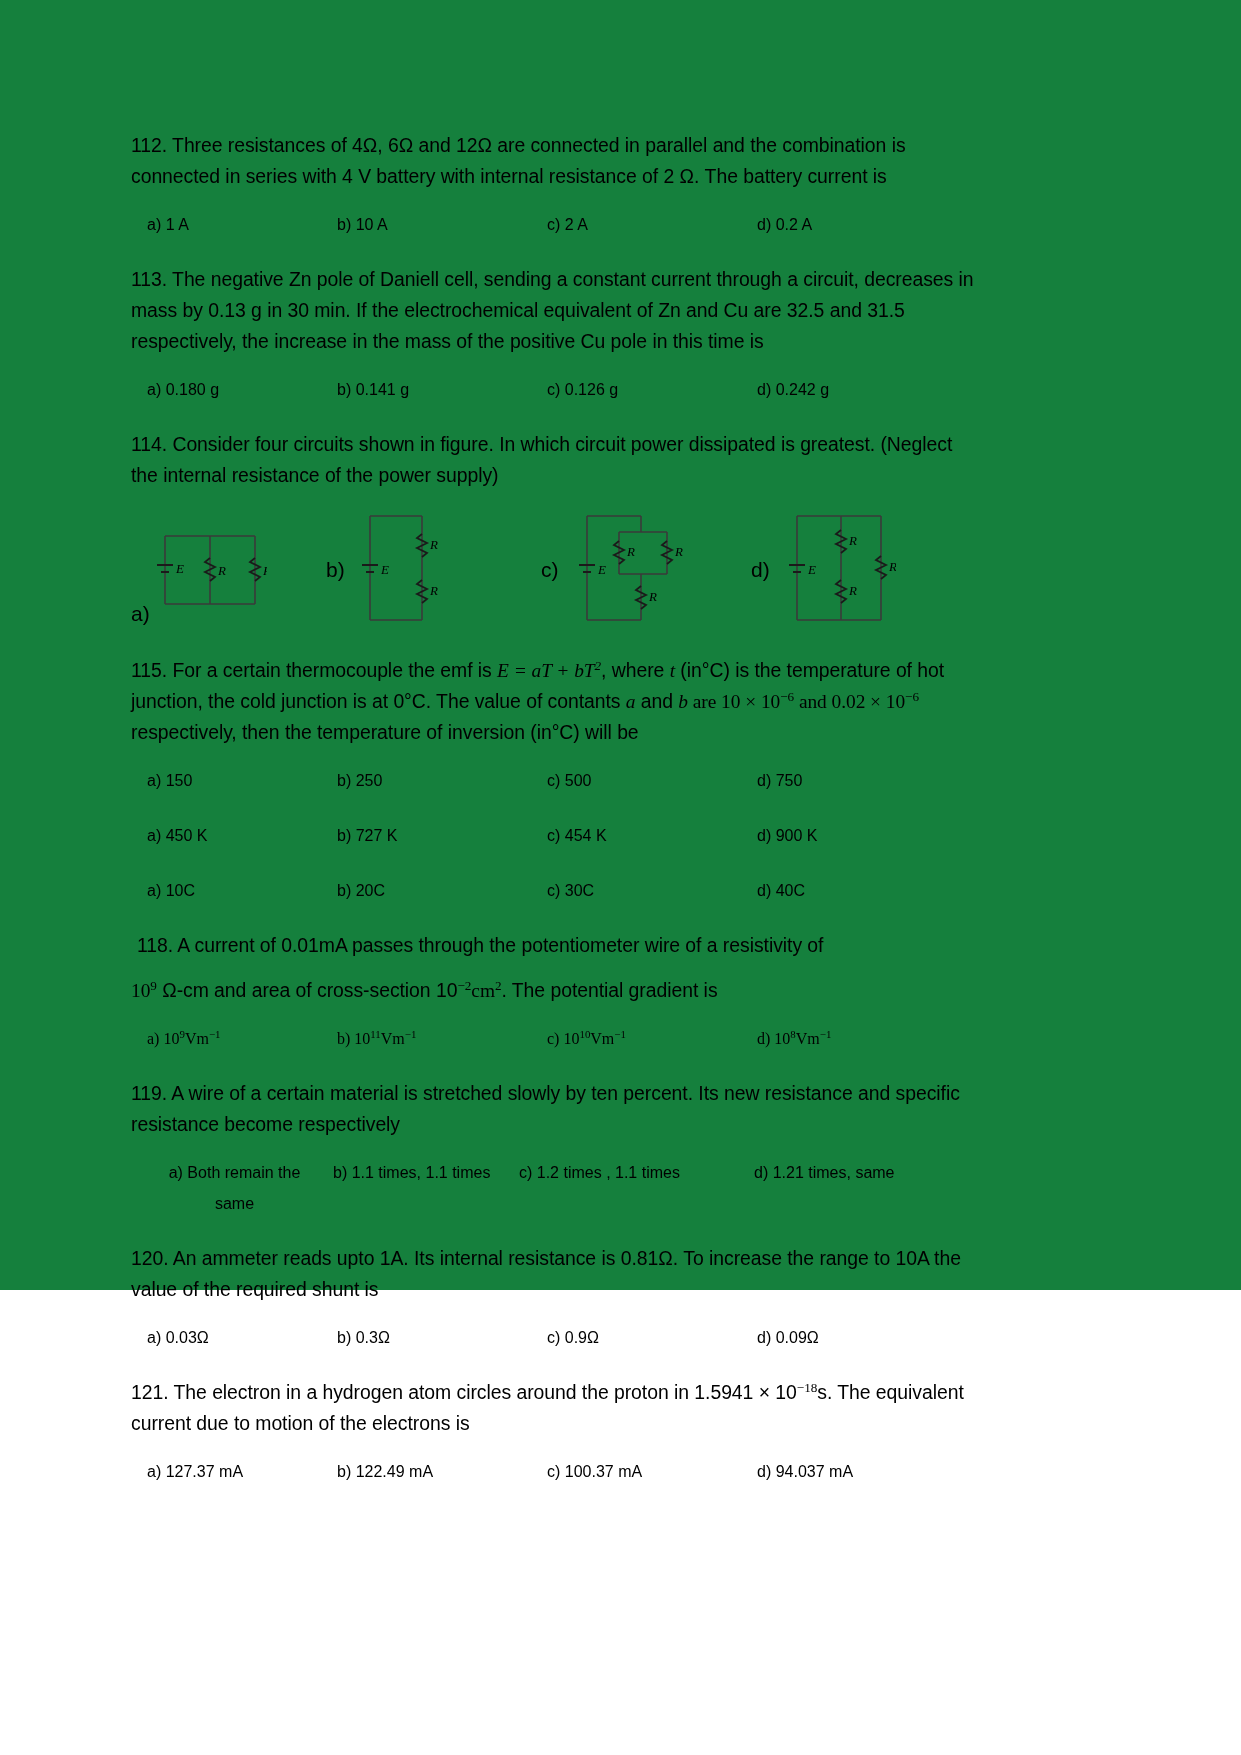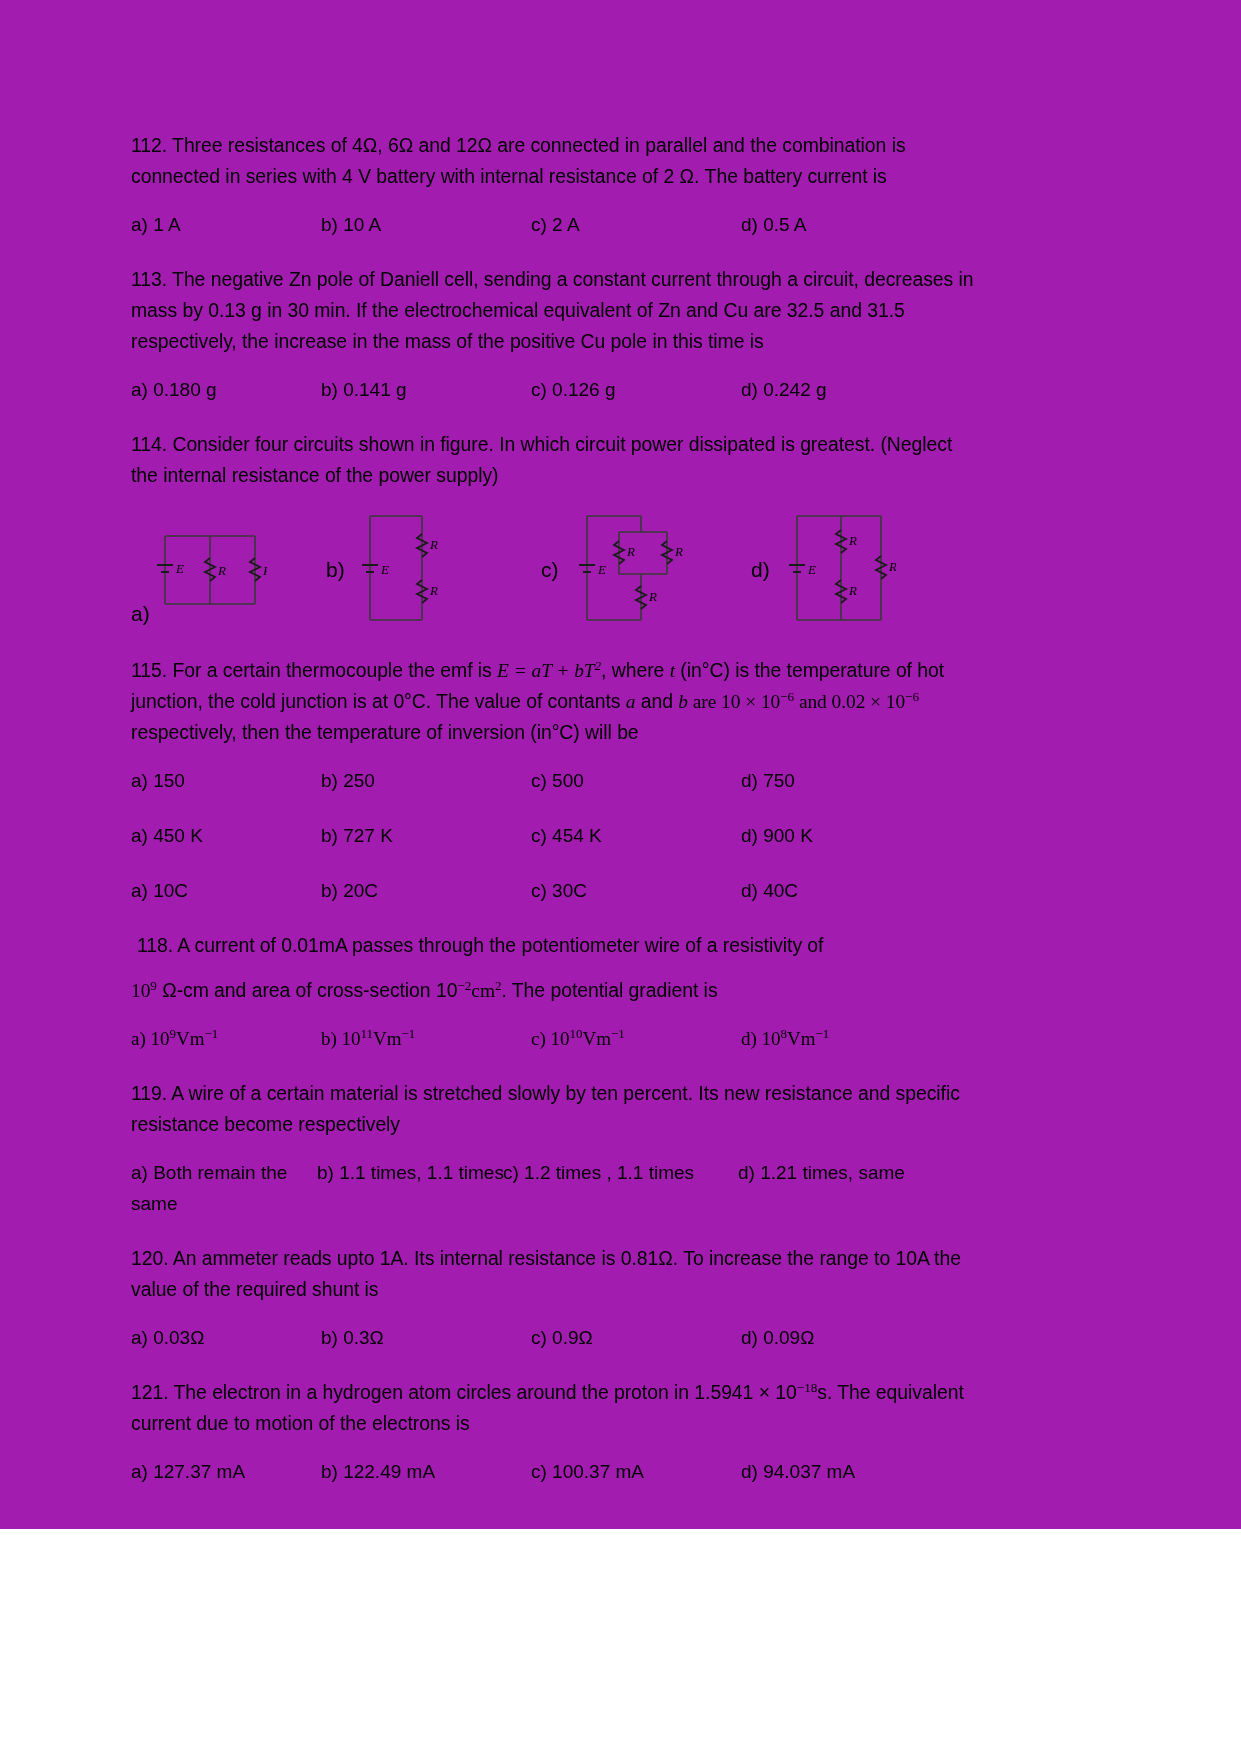--- a/index.html
+++ b/index.html
@@ -12,46 +12,47 @@
     height: 1755px;
     font-family: "Liberation Sans", sans-serif;
     color: #000000;
     position: relative;
     overflow: hidden;
   }
   .page {
     position: absolute;
     left: 0; top: 0;
     width: 1241px;
-    height: 1529px;
-    background: #a21caf;
+    height: 1290px;
+    background: #15803d;
   }
   .content {
     position: absolute;
     left: 131px;
     top: 130px;
     width: 845px;
   }
   .q-block {
     margin-bottom: 0px;
   }
   .q-text {
     font-size: 19.4px;
     line-height: 31px;
     text-align: left;
     margin: 0 0 17px 0;
     letter-spacing: -0.05px;
   }
   .opts {
     display: block;
     position: relative;
-    margin: 0 0 24px 0;
-    font-size: 19px;
+    margin: 0 0 24px 16px;
+    font-size: 16px;
     line-height: 31px;
     height: auto;
+    text-align: center;
   }
   .opts-row {
     position: relative;
     height: 31px;
   }
   .opt {
     position: absolute;
     top: 0;
     white-space: nowrap;
   }
@@ -108,21 +109,21 @@
 <div class="page">
   <div class="content">
 
     <div class="q-block">
       <p class="q-text">112. Three resistances of 4Ω, 6Ω and 12Ω are connected in parallel and the combination is connected in series with 4 V battery with internal resistance of 2 Ω. The battery current is</p>
       <div class="opts">
         <div class="opts-row">
           <span class="opt o1">a) 1 A</span>
           <span class="opt o2">b) 10 A</span>
           <span class="opt o3">c) 2 A</span>
-          <span class="opt o4">d) 0.5 A</span>
+          <span class="opt o4">d) 0.2 A</span>
         </div>
       </div>
     </div>
 
     <div class="q-block">
       <p class="q-text">113. The negative Zn pole of Daniell cell, sending a constant current through a circuit, decreases in mass by 0.13 g in 30 min. If the electrochemical equivalent of Zn and Cu are 32.5 and 31.5 respectively, the increase in the mass of the positive Cu pole in this time is</p>
       <div class="opts">
         <div class="opts-row">
           <span class="opt o1">a) 0.180 g</span>
           <span class="opt o2">b) 0.141 g</span>

